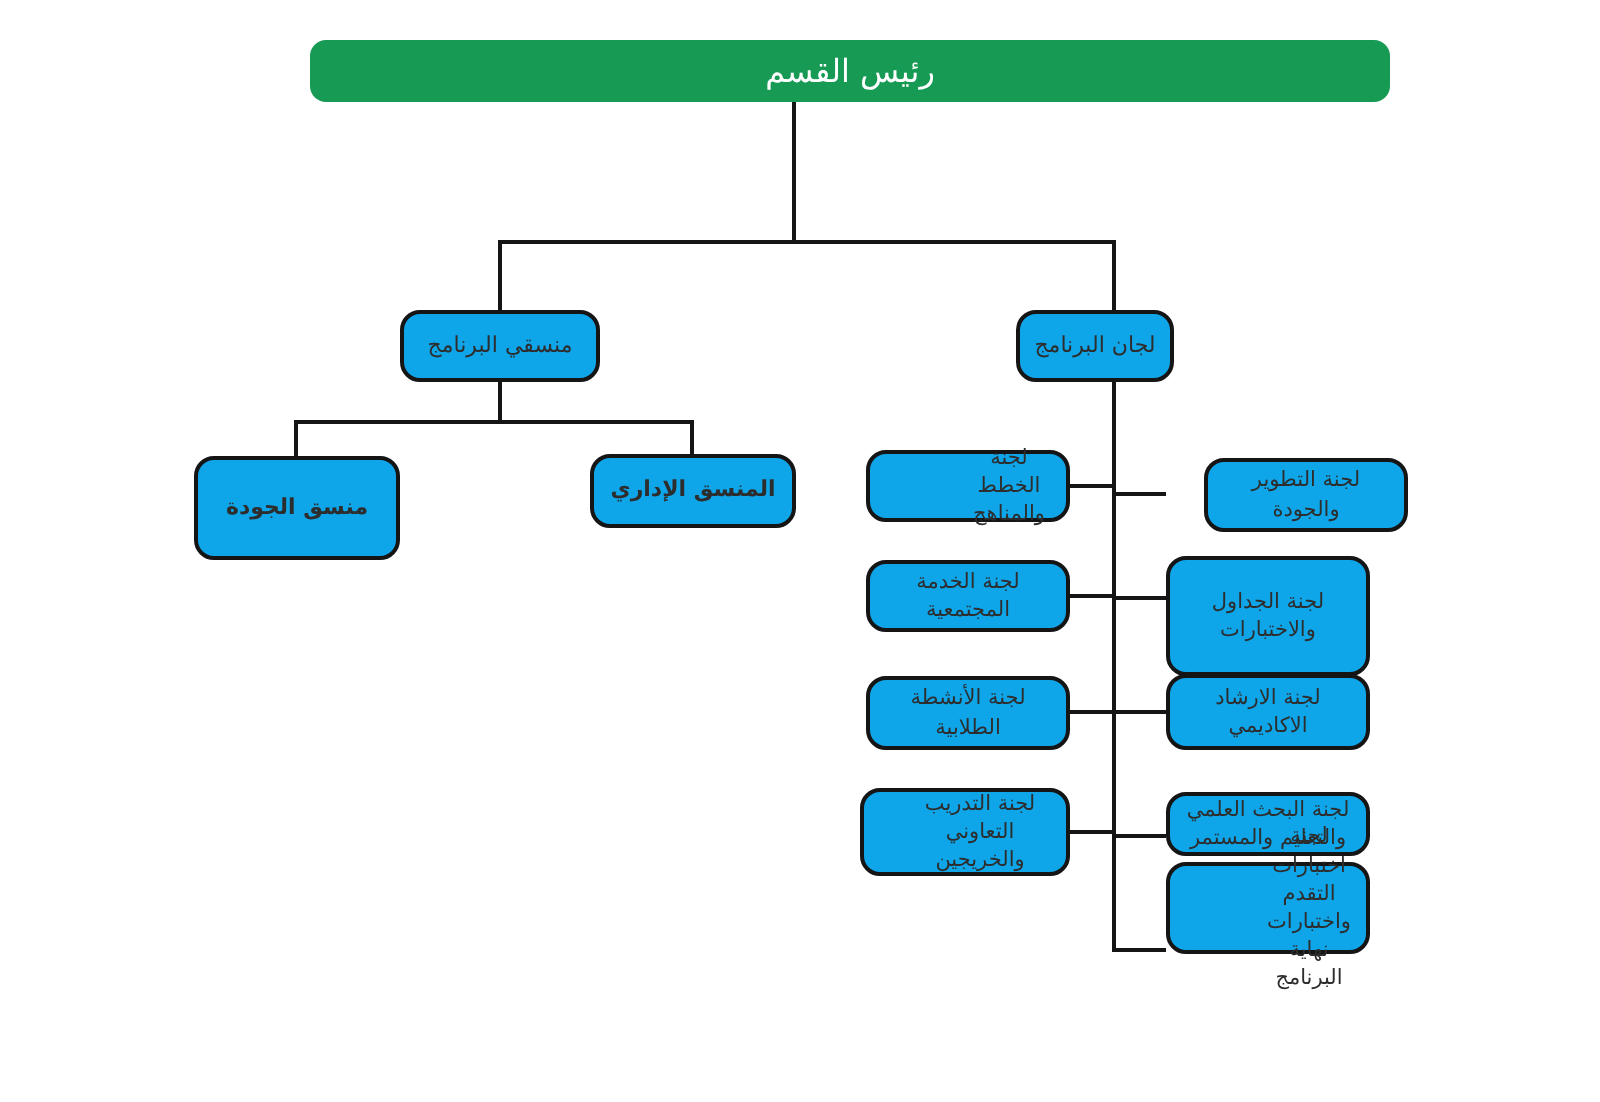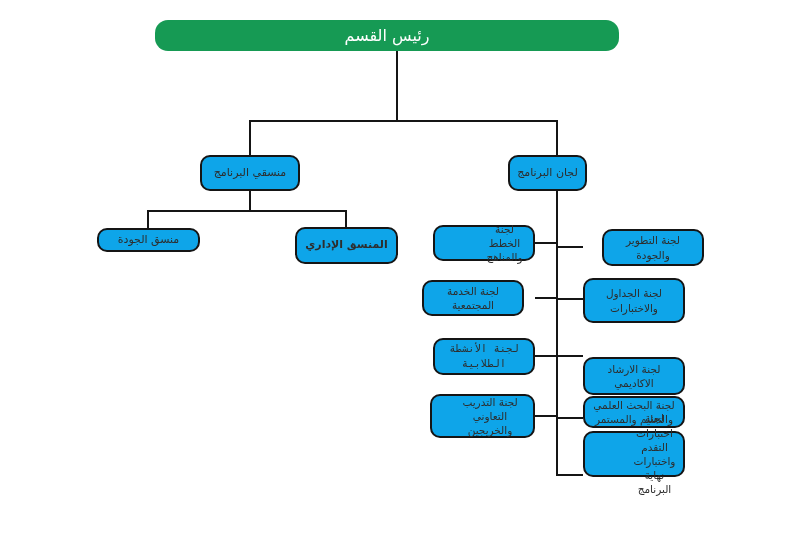--- a/index.html
+++ b/index.html
@@ -37,39 +37,39 @@
 <div class="line" style="left:535px;top:242px;width:21px;height:2px;"></div>
 <div class="line" style="left:535px;top:297px;width:21px;height:2px;"></div>
 <div class="line" style="left:535px;top:355px;width:21px;height:2px;"></div>
 <div class="line" style="left:535px;top:415px;width:21px;height:2px;"></div>
 <div class="line" style="left:558px;top:246px;width:25px;height:2px;"></div>
 <div class="line" style="left:558px;top:298px;width:25px;height:2px;"></div>
 <div class="line" style="left:558px;top:355px;width:25px;height:2px;"></div>
 <div class="line" style="left:558px;top:417px;width:25px;height:2px;"></div>
 <div class="line" style="left:558px;top:474px;width:25px;height:2px;"></div>
 
-<div class="node root" style="left:155px;top:20px;width:464px;height:31px;border-radius:13px;">رئيس القسم</div>
+<div class="node root" style="left:155px;top:20px;width:540px;height:31px;">رئيس القسم</div>
 
 <div class="node lvl2" style="left:200px;top:155px;width:100px;height:36px;">منسقي البرنامج</div>
 
 <div class="node lvl2" style="left:508px;top:155px;width:79px;height:36px;">لجان البرنامج</div>
 
-<div class="node lvl2" style="left:97px;top:228px;width:103px;height:24px;">منسق الجودة</div>
+<div class="node lvl2" style="left:97px;top:228px;width:103px;height:52px;font-weight:bold;">منسق الجودة</div>
 
 <div class="node lvl2" style="left:295px;top:227px;width:103px;height:37px;font-weight:bold;">المنسق الإداري</div>
 
 <div class="node" style="left:433px;top:225px;width:102px;height:36px;padding-left:48px;">لجنة الخطط والمناهج</div>
 
-<div class="node" style="left:422px;top:280px;width:102px;height:36px;">لجنة الخدمة المجتمعية</div>
+<div class="node" style="left:433px;top:280px;width:102px;height:36px;">لجنة الخدمة المجتمعية</div>
 
-<div class="node" style="left:433px;top:338px;width:102px;height:37px;font-family:Liberation Mono, monospace;">لجنة الأنشطة الطلابية</div>
+<div class="node" style="left:433px;top:338px;width:102px;height:37px;">لجنة الأنشطة الطلابية</div>
 
 <div class="node" style="left:430px;top:394px;width:105px;height:44px;padding-left:22px;">لجنة التدريب التعاوني والخريجين</div>
 
 <div class="node" style="left:583px;top:229px;width:102px;height:37px;margin-left:19px;">لجنة التطوير والجودة</div>
 
-<div class="node" style="left:583px;top:278px;width:102px;height:45px;">لجنة الجداول والاختبارات</div>
+<div class="node" style="left:583px;top:278px;width:102px;height:60px;">لجنة الجداول والاختبارات</div>
 
-<div class="node" style="left:583px;top:337px;width:102px;height:38px;margin-top:20px;">لجنة الارشاد الاكاديمي</div>
+<div class="node" style="left:583px;top:337px;width:102px;height:38px;">لجنة الارشاد الاكاديمي</div>
 
 <div class="node" style="left:583px;top:396px;width:102px;height:32px;">لجنة البحث العلمي والتعليم والمستمر</div>
 
 <div class="node" style="left:583px;top:431px;width:102px;height:46px;padding-left:48px;">لجنة اختبارات التقدم واختبارات نهاية البرنامج</div>
 
 </body></html>

